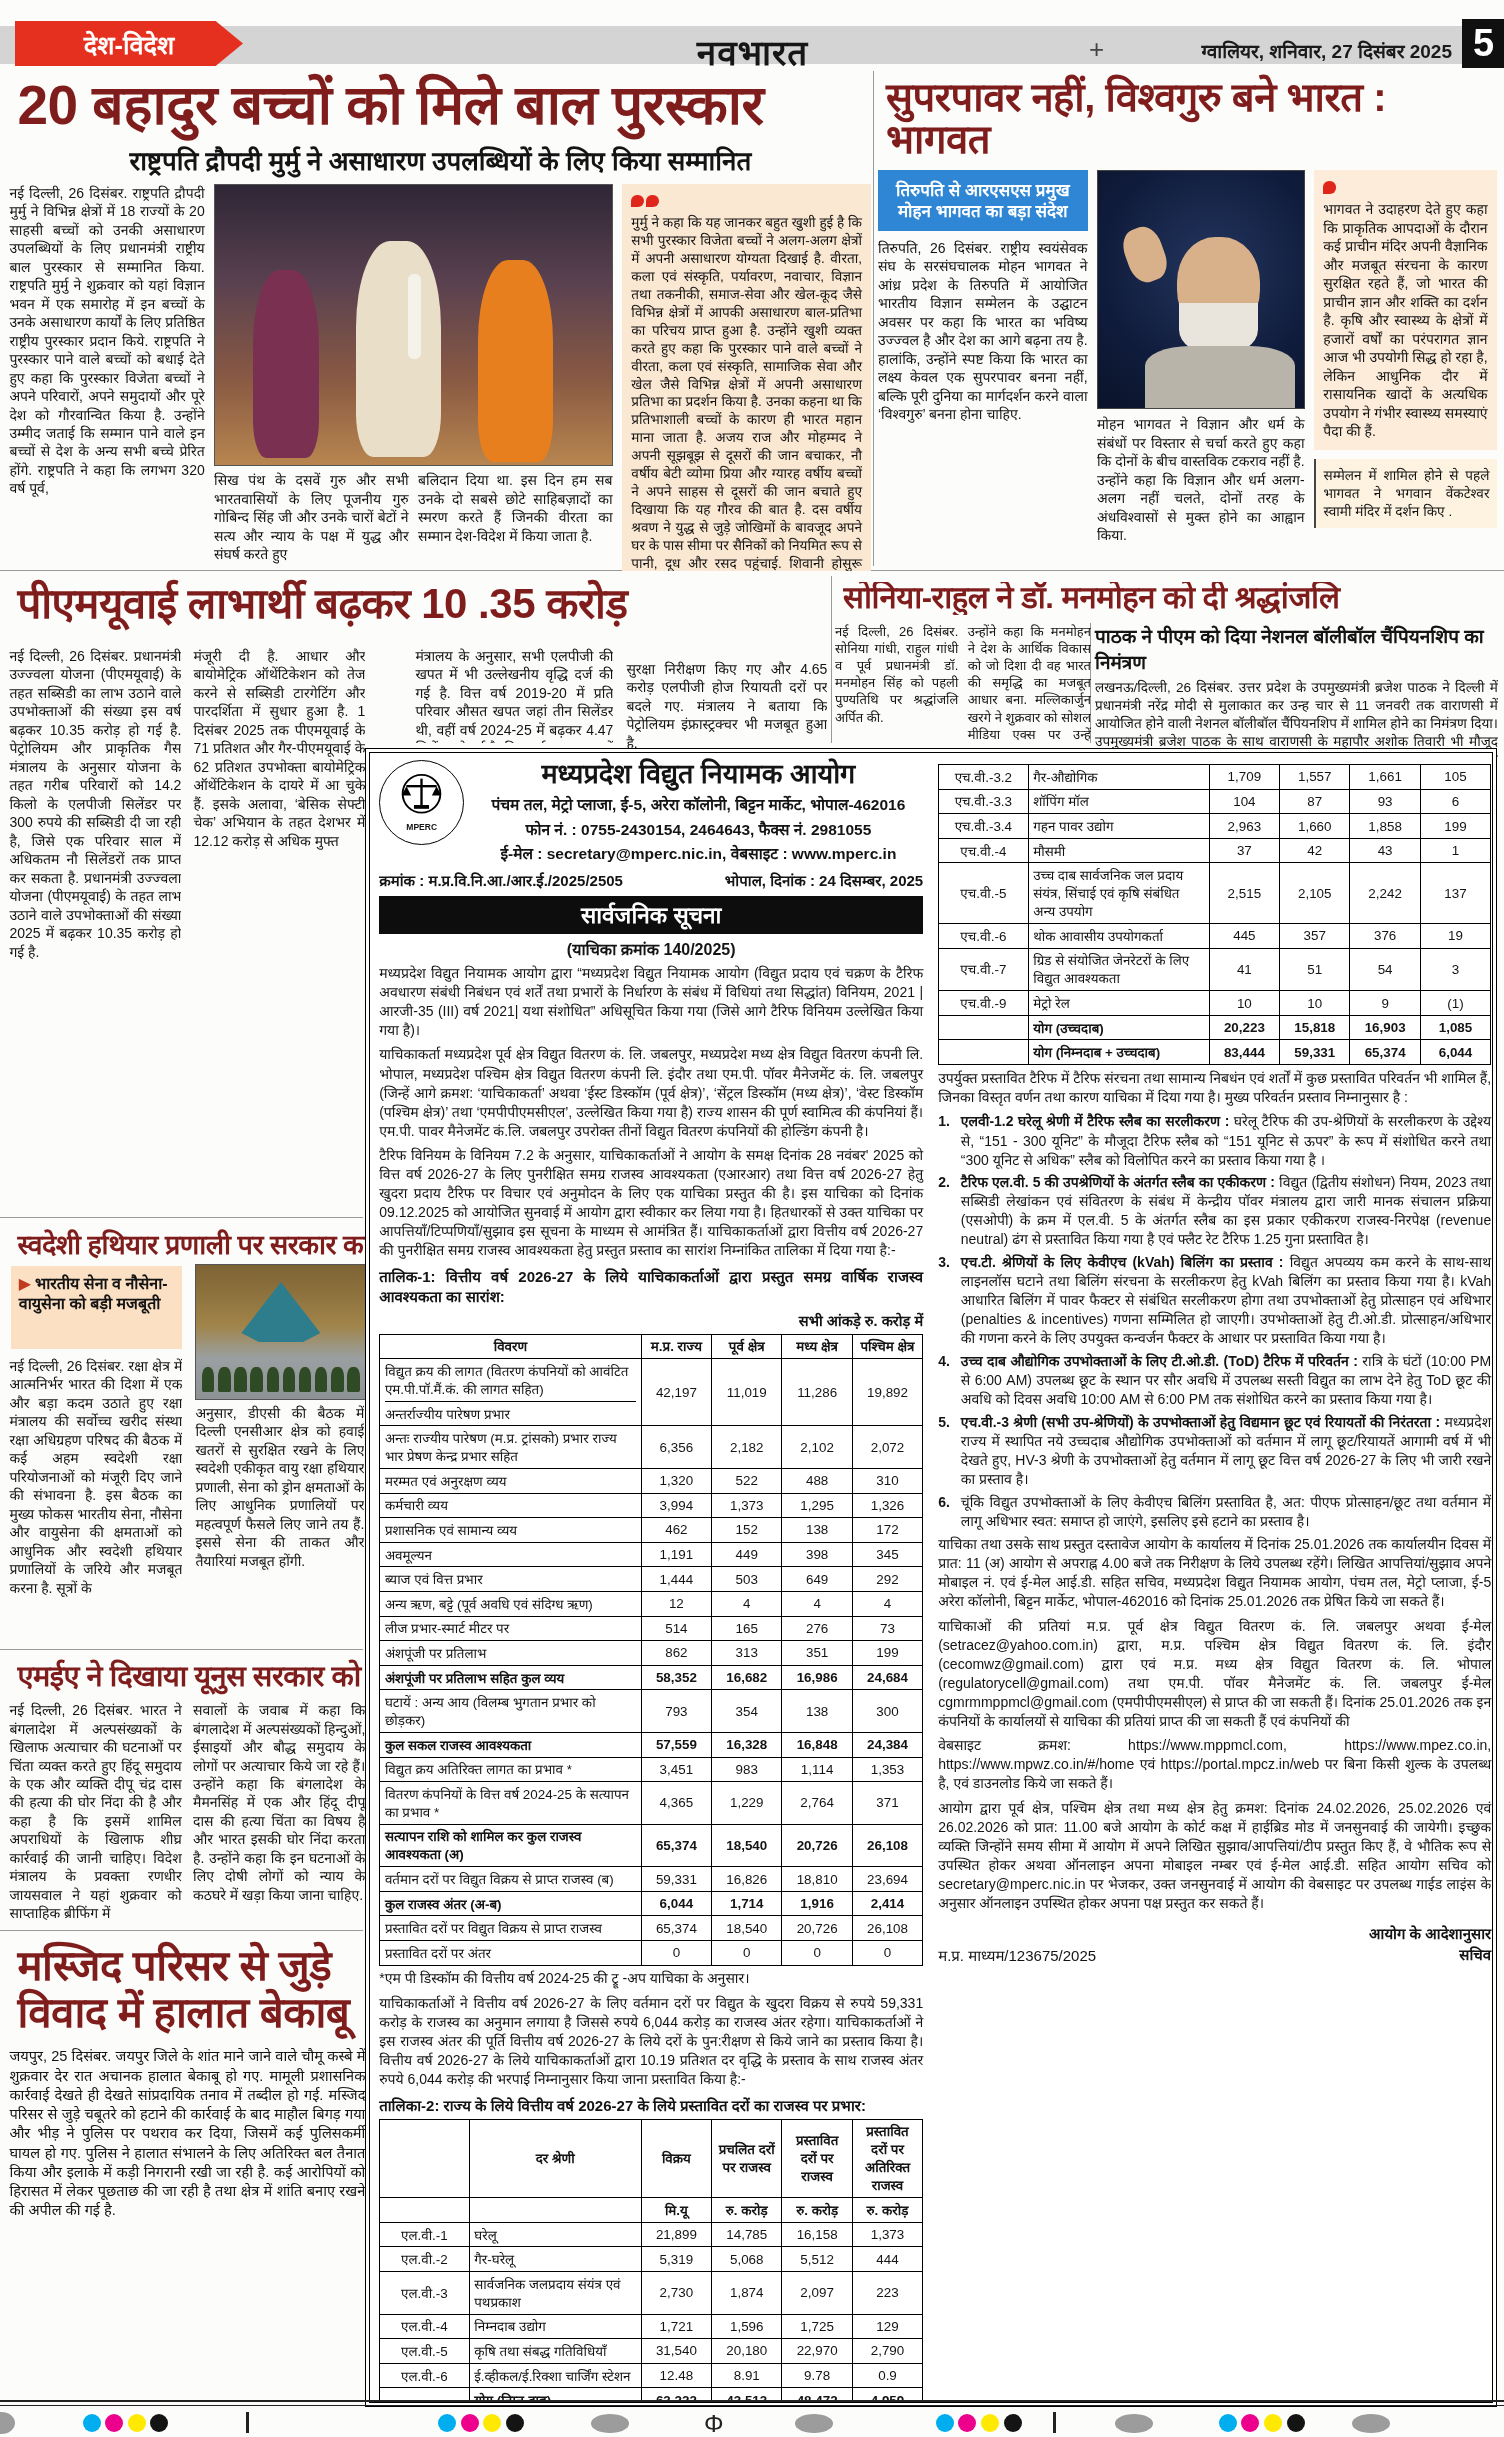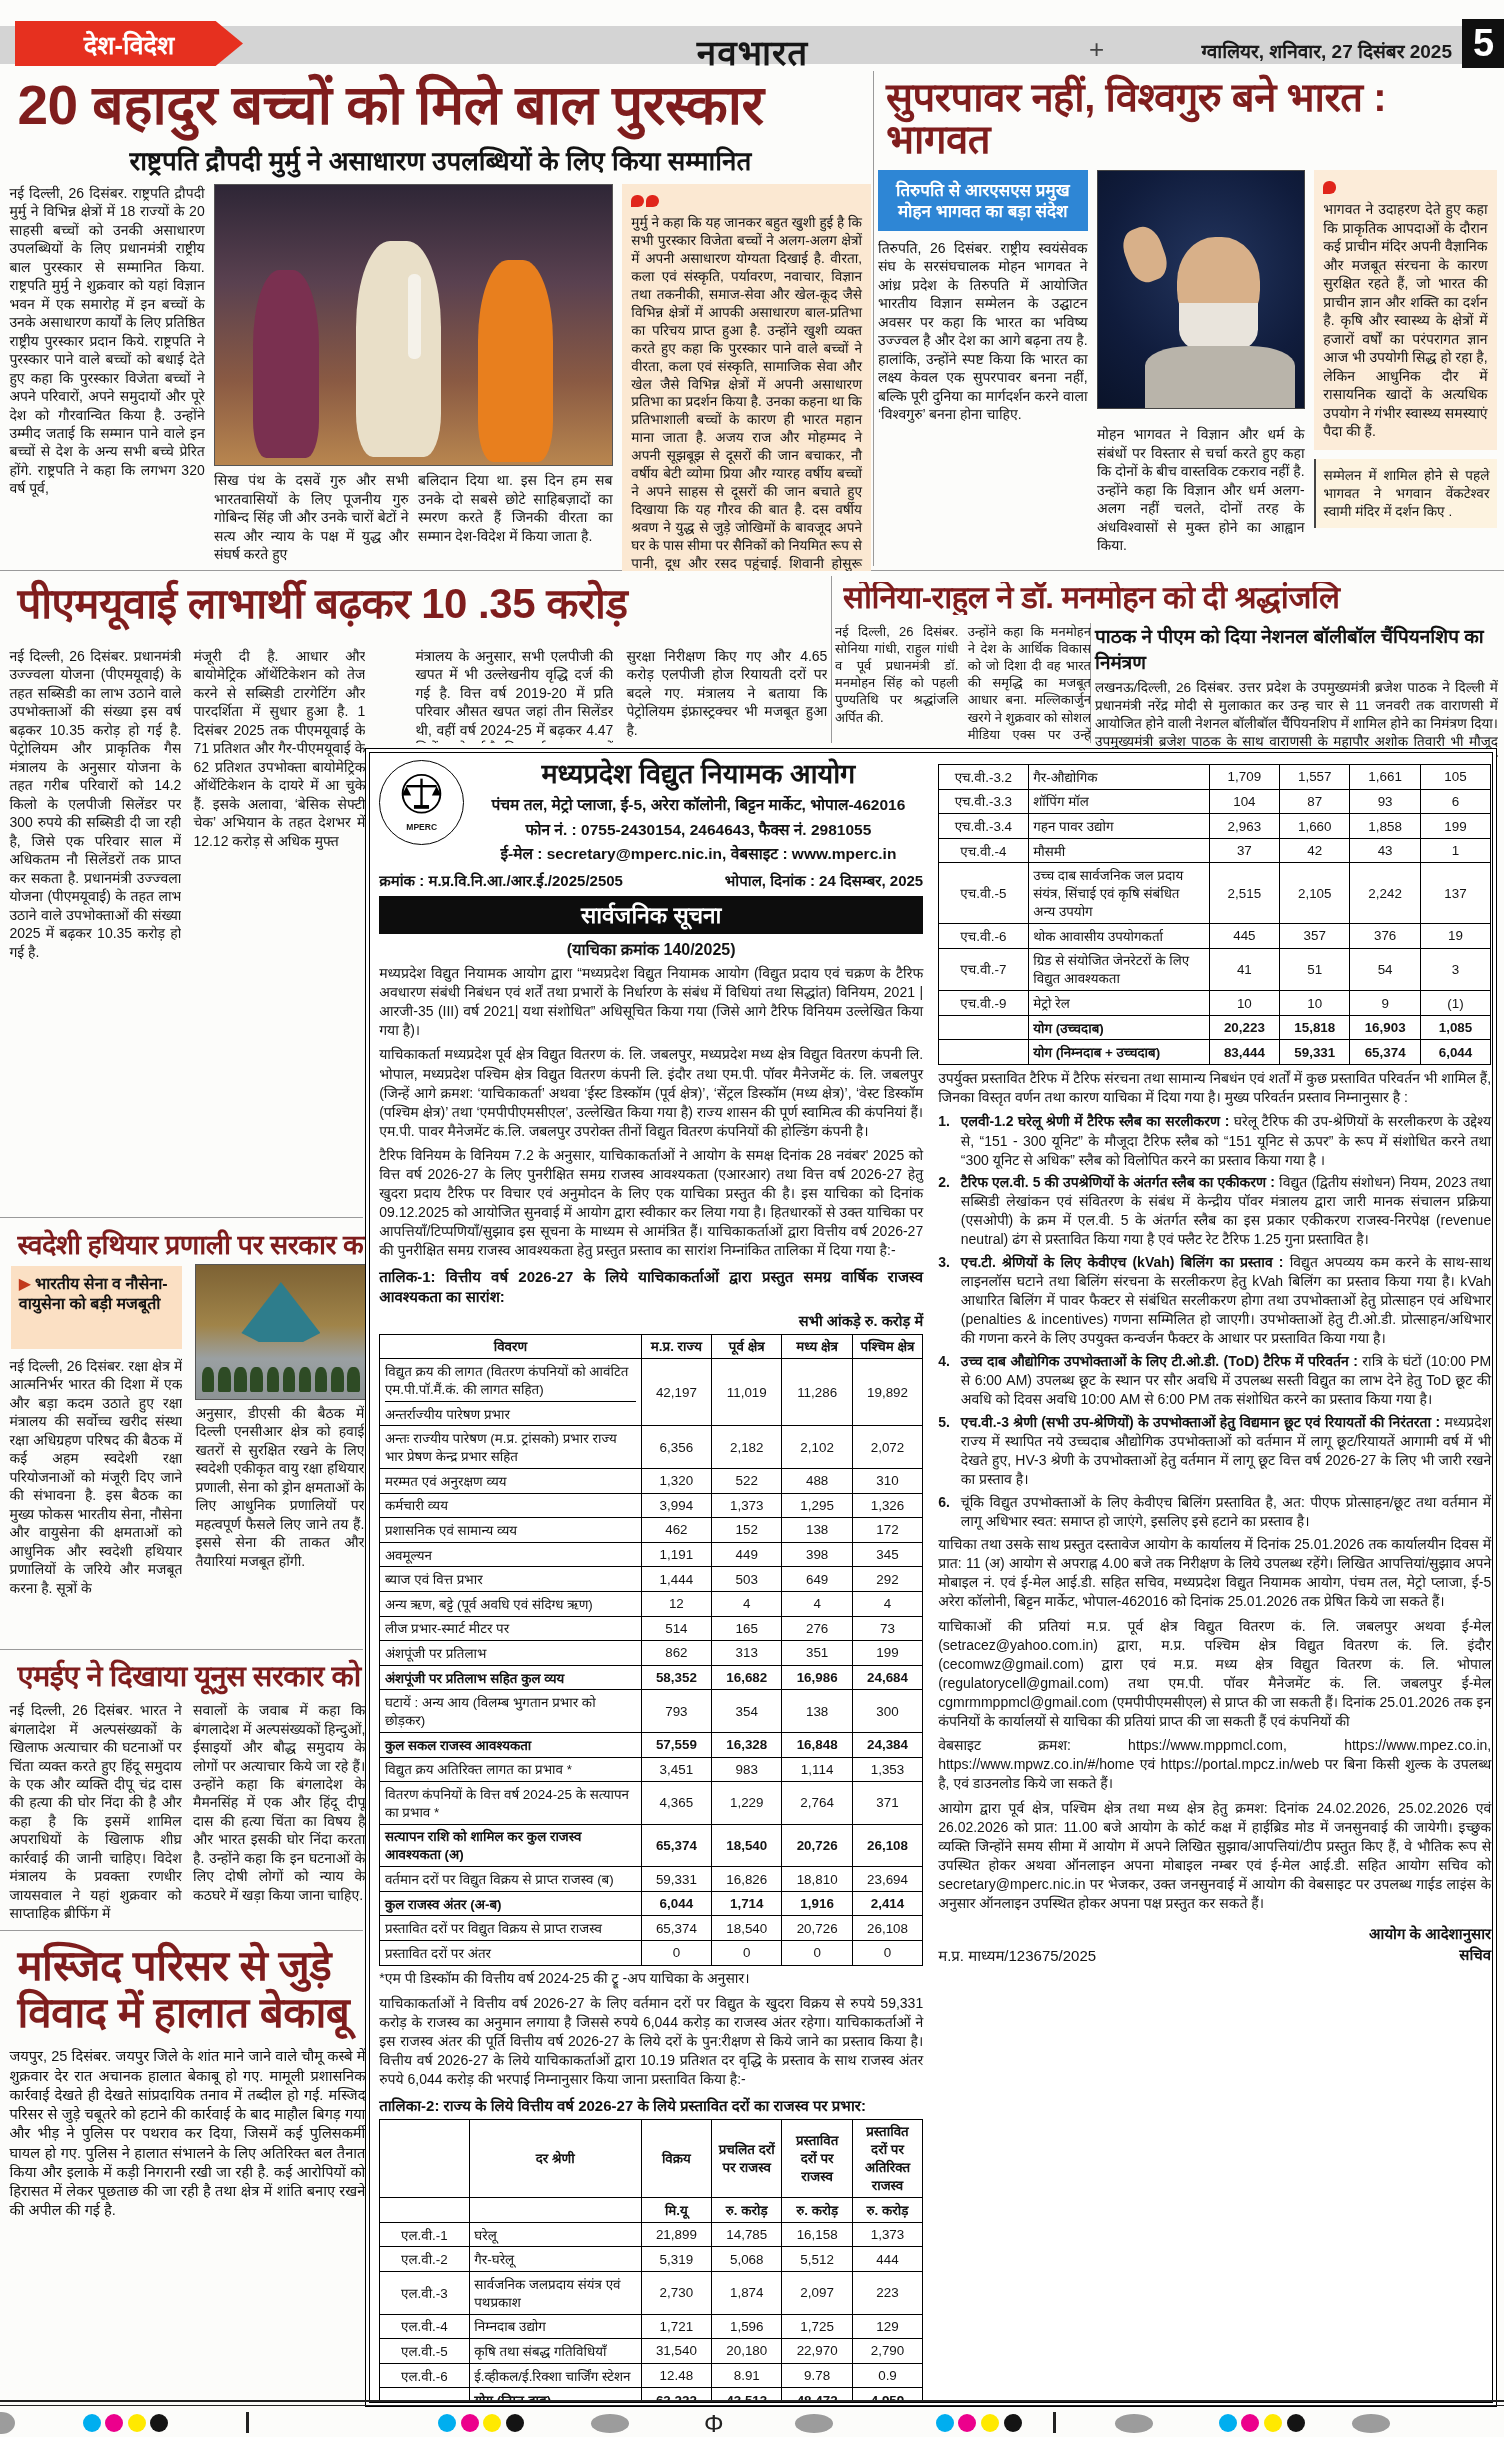--- a/index.html
+++ b/index.html
@@ -36,39 +36,39 @@
   .qmarks{display:inline-block;margin-bottom:3.8px;}
   .qmarks i{display:inline-block;width:12.2px;height:12.2px;background:#e0251b;border-radius:50% 50% 50% 0;margin-right:2.8px;}
   .quotebox p{font-size:13.6px;}
   
   .bhagwat{left:878px;top:68px;width:619px;height:508px;}
   .bhagwat h1{font-size:40px;}
   .bh-body{display:flex;gap:9.4px;margin-top:9.4px;height:435px;overflow:hidden;}
   .bh-c1{width:213px;}
   .kicker{background:#2e86d5;color:#fff;font-size:17px;font-weight:800;text-align:center;padding:9.4px 7.5px;line-height:1.25;margin-bottom:7.5px;}
   .bh-c1 p,.bh-c2 p{font-size:14px;}
-  .bh-c2{width:211px;display:flex;flex-direction:column;gap:16px;}
+  .bh-c2{width:211px;display:flex;flex-direction:column;gap:6px;}
   .photo-bhagwat{height:237px;border:0.9px solid #444;background:radial-gradient(circle at 55% 40%,#23355e 0%,#101c3c 60%,#0a1329 100%);position:relative;overflow:hidden;}
   .photo-bhagwat .face{position:absolute;left:79px;top:66px;width:83px;height:98px;background:#d8b089;border-radius:46%;}
   .photo-bhagwat .beard{position:absolute;left:81px;top:132px;width:79px;height:53px;background:#e9e4dc;border-radius:0 0 50% 50%;}
   .photo-bhagwat .hand{position:absolute;left:28px;top:56px;width:38px;height:55px;background:#d8b089;border-radius:40%;transform:rotate(-20deg);}
   .photo-bhagwat .body{position:absolute;left:47px;top:175px;width:150px;height:66px;background:#b9b4aa;border-radius:30% 30% 0 0;}
   .bh-c3{width:186px;display:flex;flex-direction:column;gap:9.4px;}
   .bh-quote{background:#fcecd9;padding:9.4px;overflow:hidden;}
   .bh-quote p{font-size:14px;}
   .bh-box2{background:#fdf3e0;border-left:2.8px solid #444;padding:7.5px;}
   .bh-box2 p{font-size:13.6px;}
   
   .pmuy{left:9.4px;top:574px;width:822px;height:645px;}
   .pmuy h1{font-size:42px;}
   .pmuy .col{position:absolute;font-size:14px;overflow:hidden;}
   .pm-c1{left:0;top:73px;width:172px;height:564px;}
   .pm-c2{left:184px;top:73px;width:172px;height:564px;}
   .pm-c3{left:406px;top:73px;width:198px;height:96px;}
-  .pm-c4{left:617px;top:73px;width:201px;height:96px;}
+  .pm-c4{left:617px;top:86px;width:201px;height:96px;}
   
   .tribute{left:835px;top:574px;width:664px;height:171px;}
   .tribute h1{font-size:31px;white-space:nowrap;overflow:hidden;}
   .tr-body{display:flex;gap:9.4px;width:256px;margin-top:7.5px;height:119px;overflow:hidden;}
   .tr-body p{width:50%;font-size:13px;}
   
   .pathak{left:1095px;top:623px;width:403px;height:122px;}
   .pathak h2{margin:0;font-size:19px;font-weight:900;}
   .pathak p{font-size:13.6px;margin-top:3.8px;height:92px;overflow:hidden;}
   

